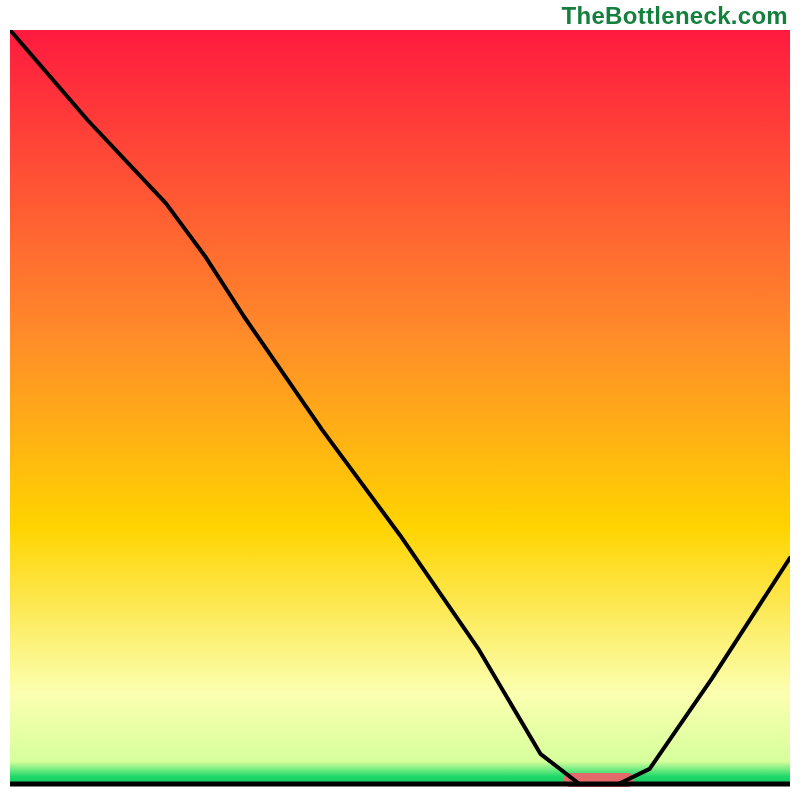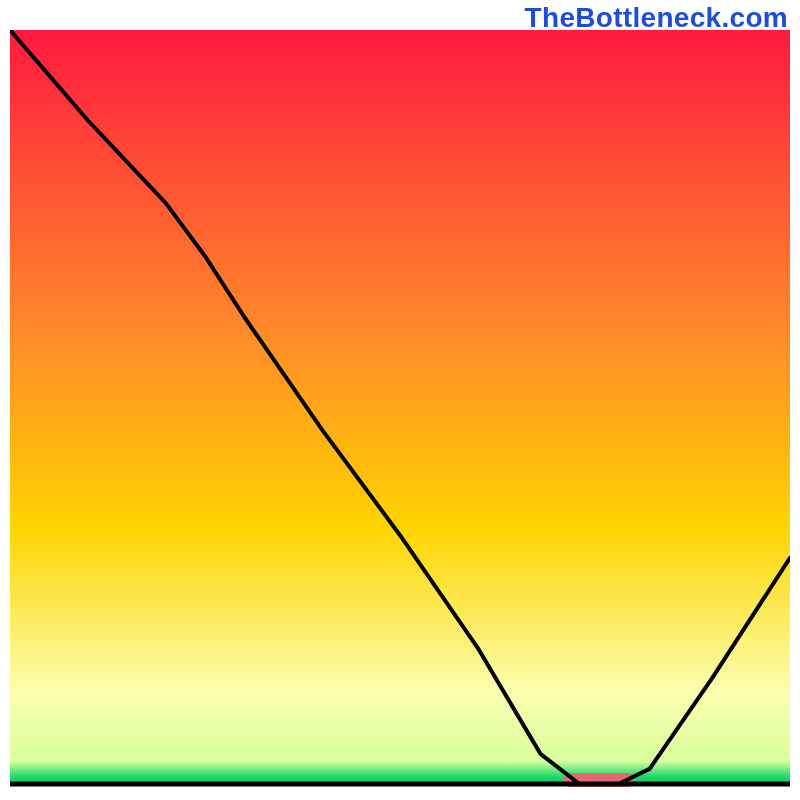--- a/index.html
+++ b/index.html
@@ -13,23 +13,23 @@
   }
   .container {
     position: relative;
     width: 800px;
     height: 800px;
   }
   .watermark {
     position: absolute;
     top: 2px;
     right: 12px;
-    font-size: 28px;
+    font-size: 24px;
     font-weight: 600;
-    color: #1d4ed8;
+    color: #15803d;
     letter-spacing: 0.3px;
   }
   .plot {
     position: absolute;
     left: 10px;
     top: 30px;
     width: 780px;
     height: 760px;
   }
   svg {

